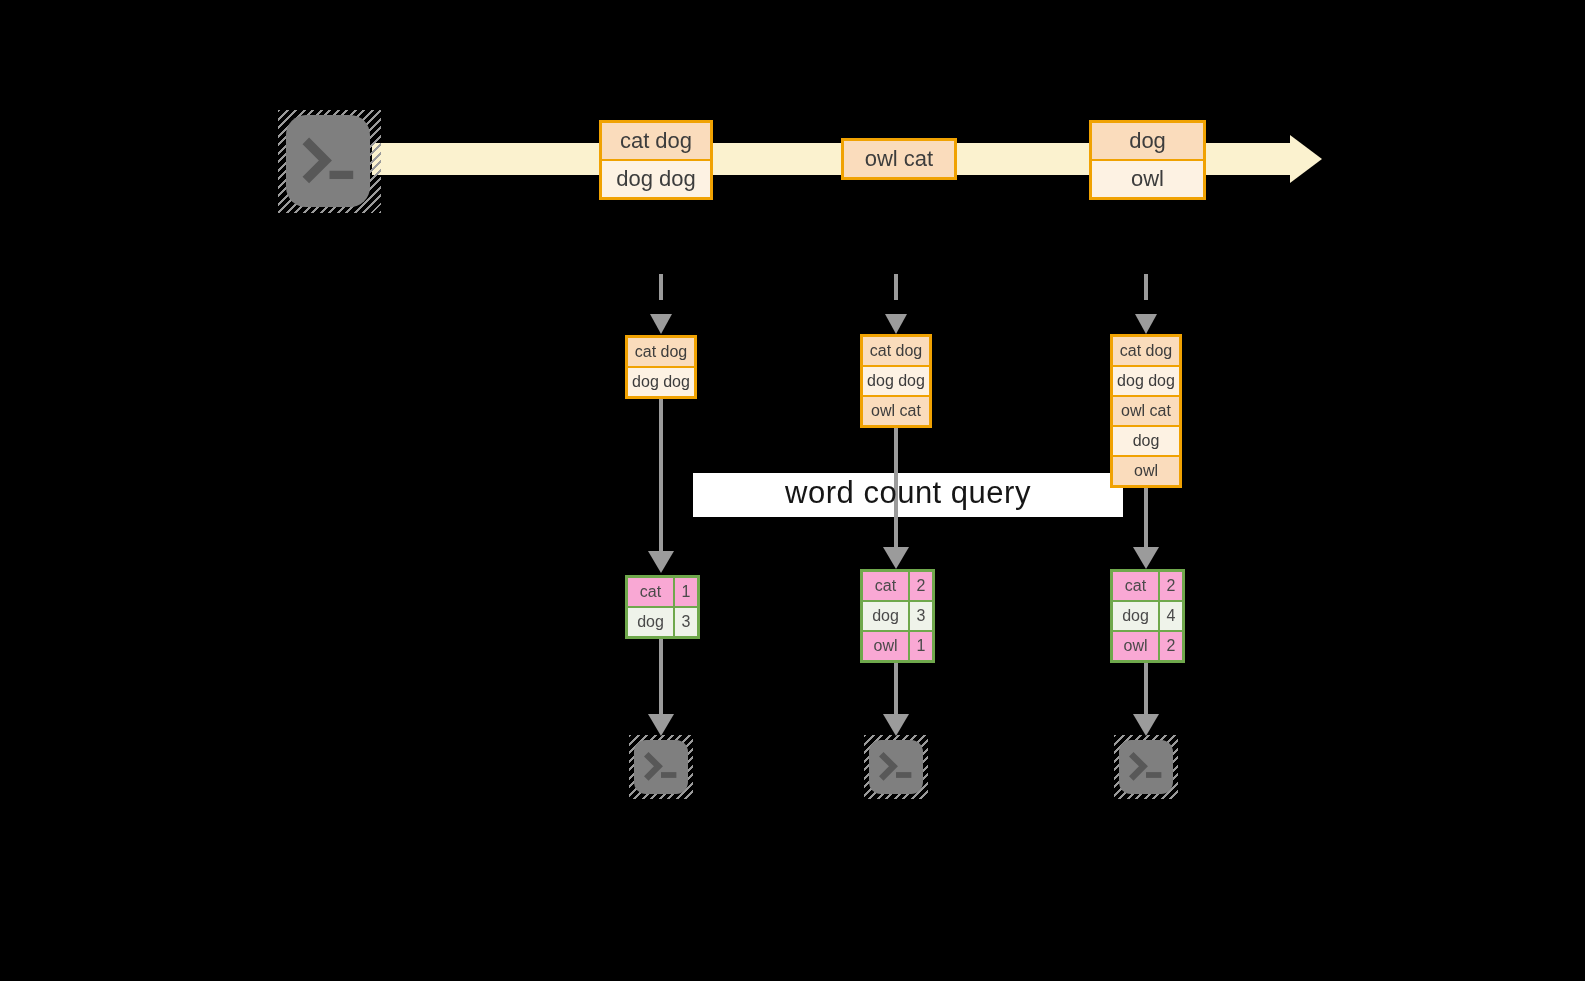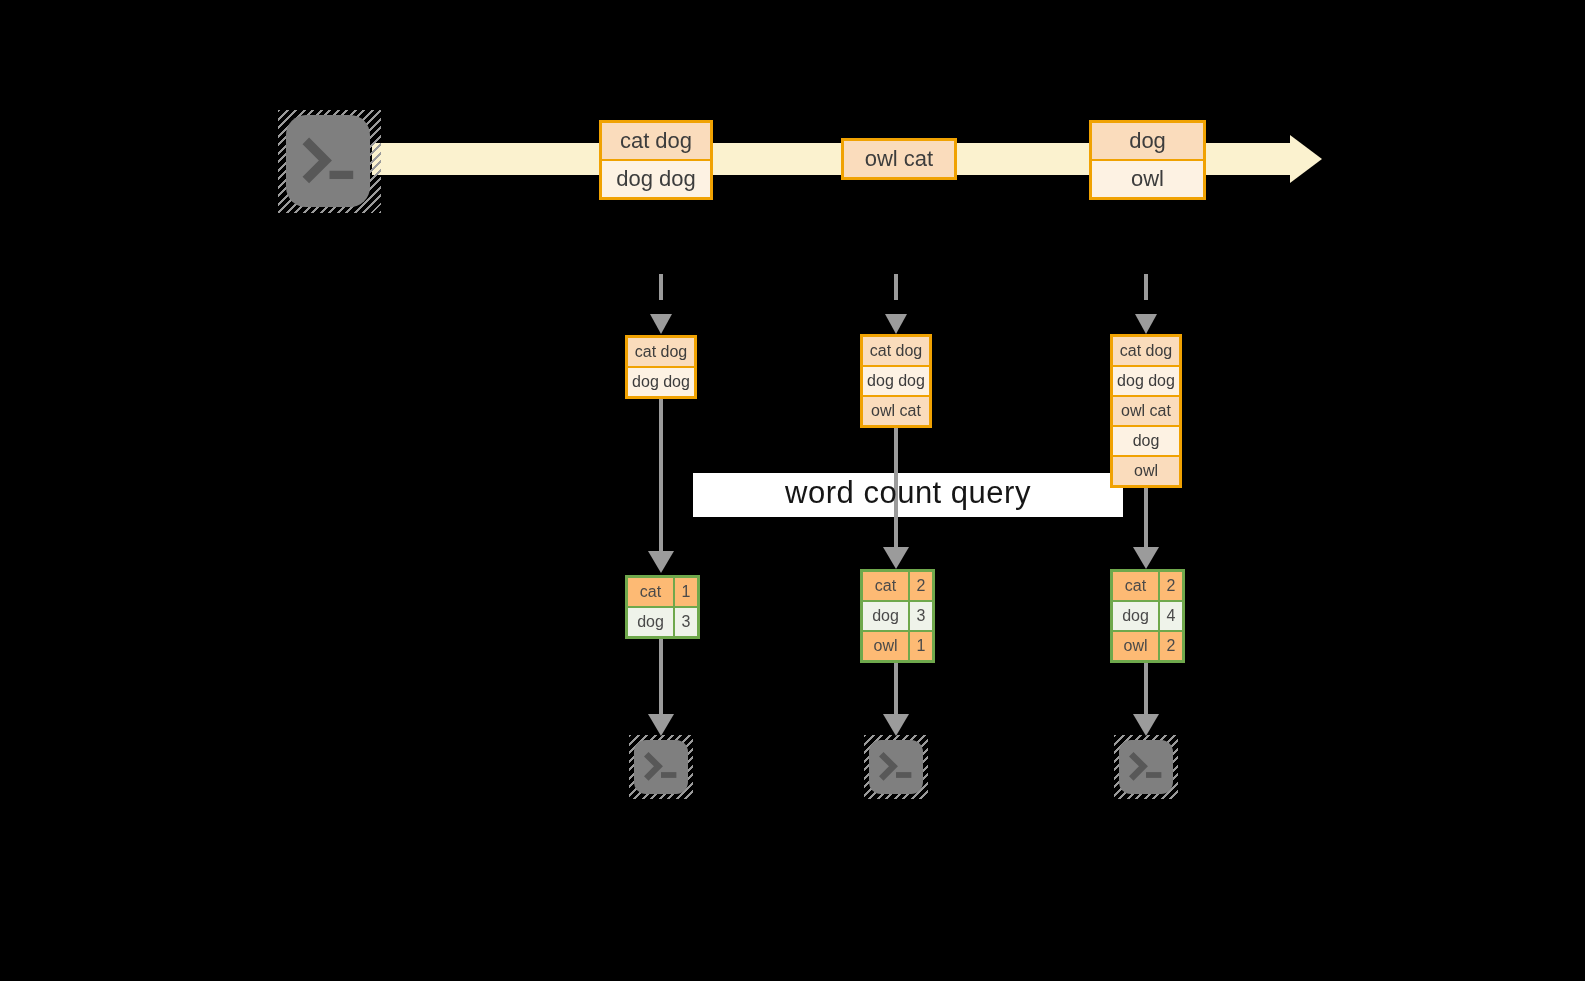--- a/index.html
+++ b/index.html
@@ -33,21 +33,21 @@
   .state-row{height:28px;display:flex;align-items:center;justify-content:center;
     font-size:16px;color:#3d3d3d;}
   .state-row + .state-row{border-top:2px solid #F0A202;}
   .state-row.dark{background:#FADCBC;}
   .state-row.light{background:#FDF2E3;}
   
   .counts{position:absolute;z-index:4;border:3px solid #6FA84C;background:#6FA84C;
     display:grid;grid-template-columns:45px 22px;gap:2px;}
   .cell{height:28px;display:flex;align-items:center;justify-content:center;
     font-size:16px;color:#4a4a4a;}
-  .cell.dark{background:#fdba74;}
+  .cell.dark{background:#f9a8d4;}
   .cell.light{background:#EFF3EA;}
   
   .varrow{position:absolute;display:flex;flex-direction:column;align-items:center;z-index:3;}
   .varrow .shaft{width:4px;flex:1;background:#9B9B9B;}
   .varrow .head{width:0;height:0;border-left:13px solid transparent;border-right:13px solid transparent;
     border-top:22px solid #9B9B9B;}
   .varrow.dashed .shaft{background:repeating-linear-gradient(to bottom,#9B9B9B 0 26px,transparent 26px 40px);}
   .varrow.dashed .head{border-left-width:11px;border-right-width:11px;border-top-width:20px;}
   
   .query-bg{position:absolute;left:693px;top:461px;width:430px;height:44px;background:#FFFFFF;z-index:2;}

